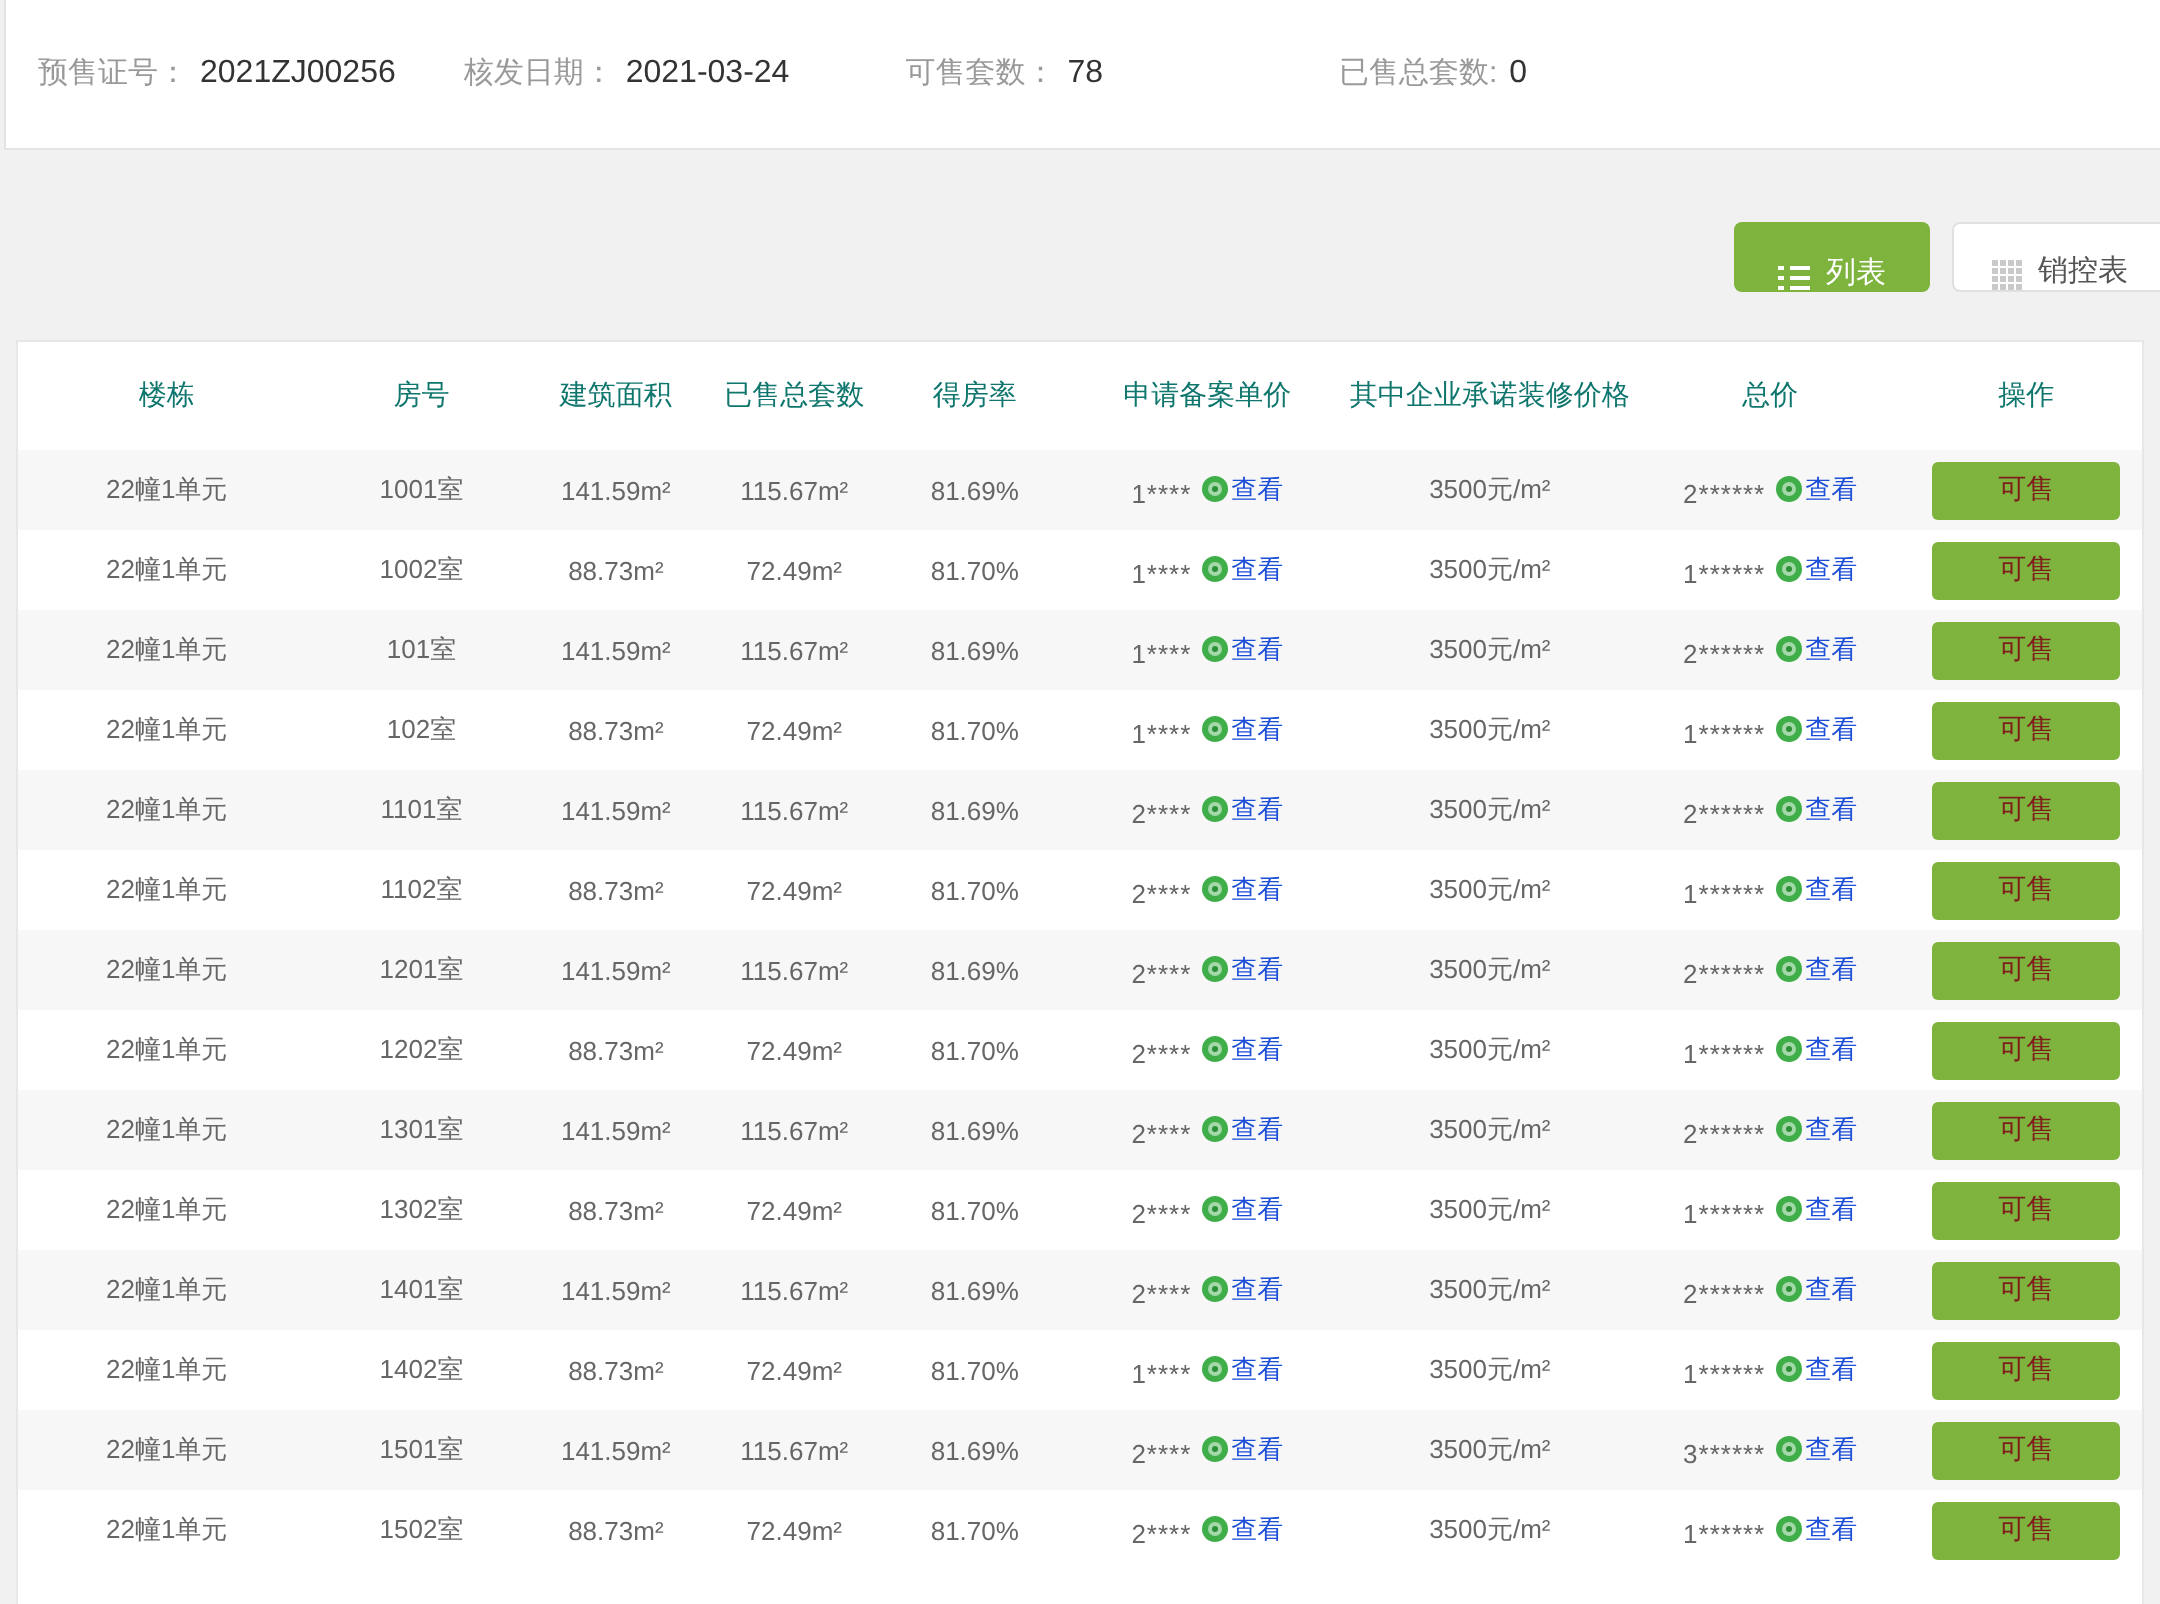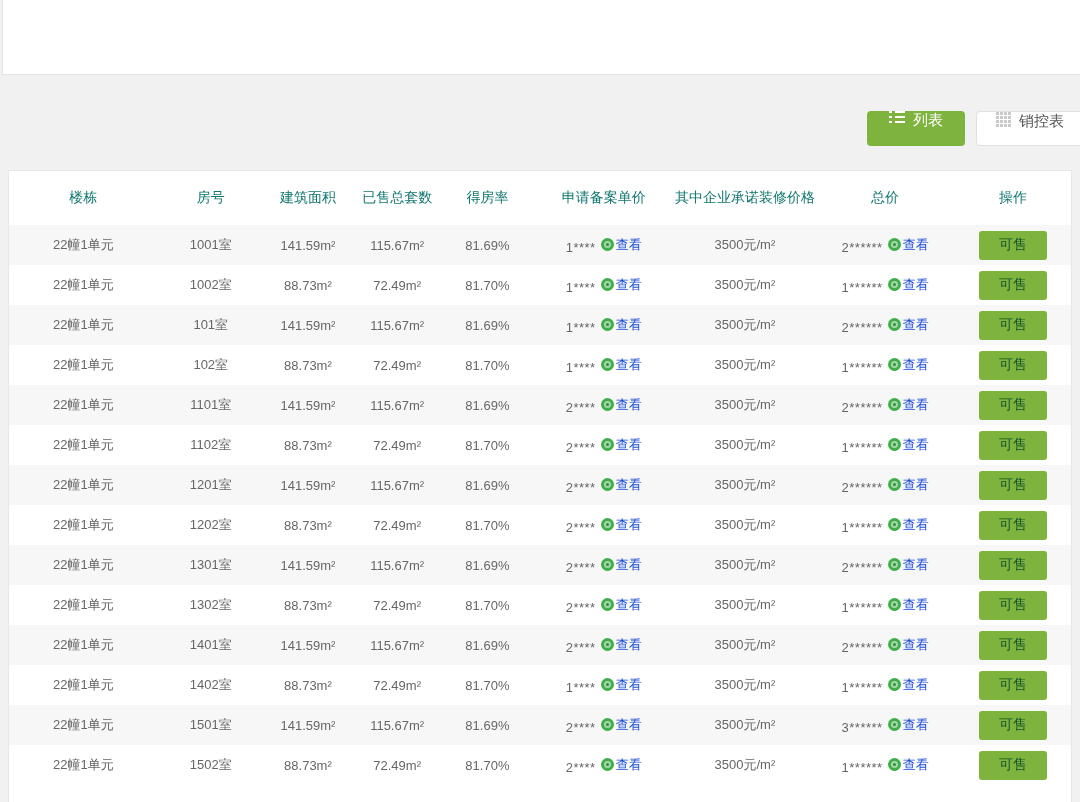--- a/index.html
+++ b/index.html
@@ -17,21 +17,21 @@
   .cert-field:nth-child(1){ margin-right:34px; }
   .cert-field:nth-child(2){ margin-right:58px; }
   .cert-field:nth-child(3){ margin-right:118px; }
   .btn-green { background:#7eb43e; color:#fff; border:none; cursor:pointer;
     font-family:inherit; }
   .btn-cert { margin-left:auto; font-size:15px; height:33px; padding:0 17px;
     border-radius:2px; }
 
   
   .toggle-zone { position:absolute; top:111px; right:0; display:flex; }
-  .btn-toggle { height:35px; font-size:15px; display:flex; align-items:flex-start;
+  .btn-toggle { height:35px; font-size:15px; display:flex; align-items:flex-end;
     justify-content:center; gap:8px; cursor:pointer; border-radius:4px;
     font-family:inherit; }
   .btn-list { width:98px; background:#7eb43e; color:#fff; border:none; margin-right:11px; }
   .btn-grid { width:108px; background:#fff; color:#555; border:1px solid #e0e0e0;
     border-top-right-radius:0; border-bottom-right-radius:0; margin-right:-4px; }
   .grid-icon { display:inline-grid; grid-template-columns:repeat(4,3px);
     grid-auto-rows:3px; gap:1px; }
   .grid-icon i { background:#c9c9c9; }
 
   
@@ -46,33 +46,54 @@
   tbody td { font-size:13px; color:#666; text-align:center; white-space:nowrap; }
   .masked { color:#666; letter-spacing:0.5px; }
   .view-link { color:#1d4ed8; cursor:pointer; display:inline-flex;
     align-items:center; gap:2px; margin-left:5px; font-size:13px; }
   .view-icon { width:13px; height:13px; border-radius:50%; background:#3fae49;
     display:inline-block; position:relative; }
   .view-icon::after { content:""; position:absolute; left:3px; top:3px;
     width:7px; height:7px; border-radius:50%; background:#a5d8a8; }
   .view-icon::before { content:""; position:absolute; left:5px; top:5px;
     width:3px; height:3px; border-radius:50%; background:#2e8f3a; z-index:1; }
-  .btn-status { width:68px; height:29px; font-size:14px; border-radius:3px;
-    border:none; background:#7eb43e; color:#14532d; cursor:pointer; font-family:inherit; }
+  .btn-status { width:94px; height:29px; font-size:14px; border-radius:3px;
+    border:none; background:#7eb43e; color:#7f1d1d; cursor:pointer; font-family:inherit; }
   .list-icon { display:inline-block; width:16px; height:13px; position:relative; }
   .list-icon i { position:absolute; left:0; width:3px; height:2px; background:#fff; }
   .list-icon b { position:absolute; left:6px; right:0; height:2px; background:#fff; }
   .list-icon i:nth-of-type(1), .list-icon b:nth-of-type(1){ top:0; }
   .list-icon i:nth-of-type(2), .list-icon b:nth-of-type(2){ top:5px; }
   .list-icon i:nth-of-type(3), .list-icon b:nth-of-type(3){ top:10px; }
 </style>
 </head>
 <body>
 
 <div class="topbar">
+  <div class="cert-fields">
+  <div class="cert-field">
+    <span class="lbl">预售证号：</span>
+    <span class="val">2021ZJ00256</span>
+  </div>
+
+  <div class="cert-field">
+    <span class="lbl">核发日期：</span>
+    <span class="val">2021-03-24</span>
+  </div>
+
+  <div class="cert-field">
+    <span class="lbl">可售套数：</span>
+    <span class="val">78</span>
+  </div>
+
+  <div class="cert-field">
+    <span class="lbl">已售总套数:</span>
+    <span class="val">0</span>
+  </div>
+</div>
 </div>
 
 <div class="toggle-zone">
   <button class="btn-toggle btn-list">
     <span class="list-icon">
         <i></i>
         <i></i>
         <i></i>
         <b></b>
         <b></b>

